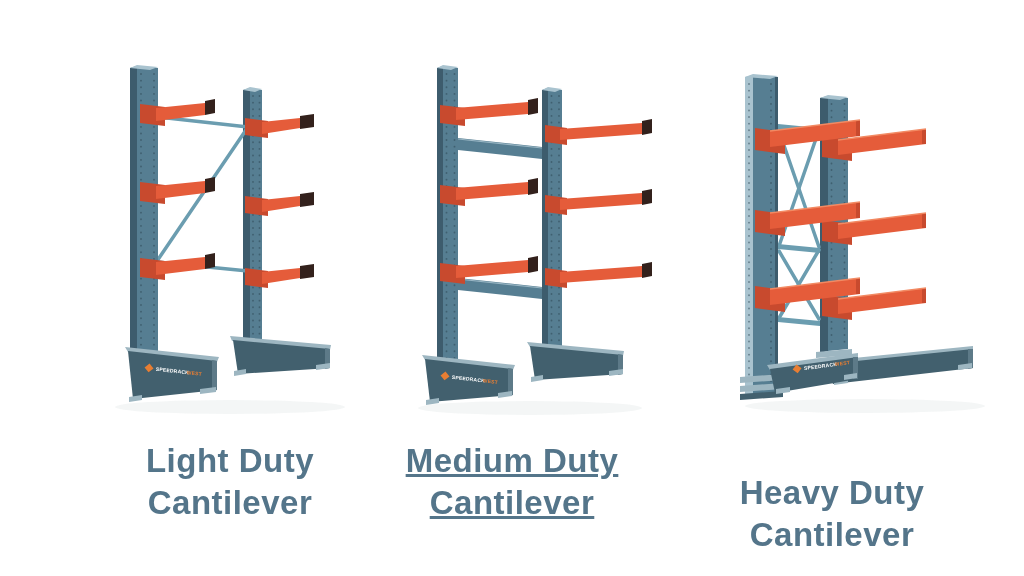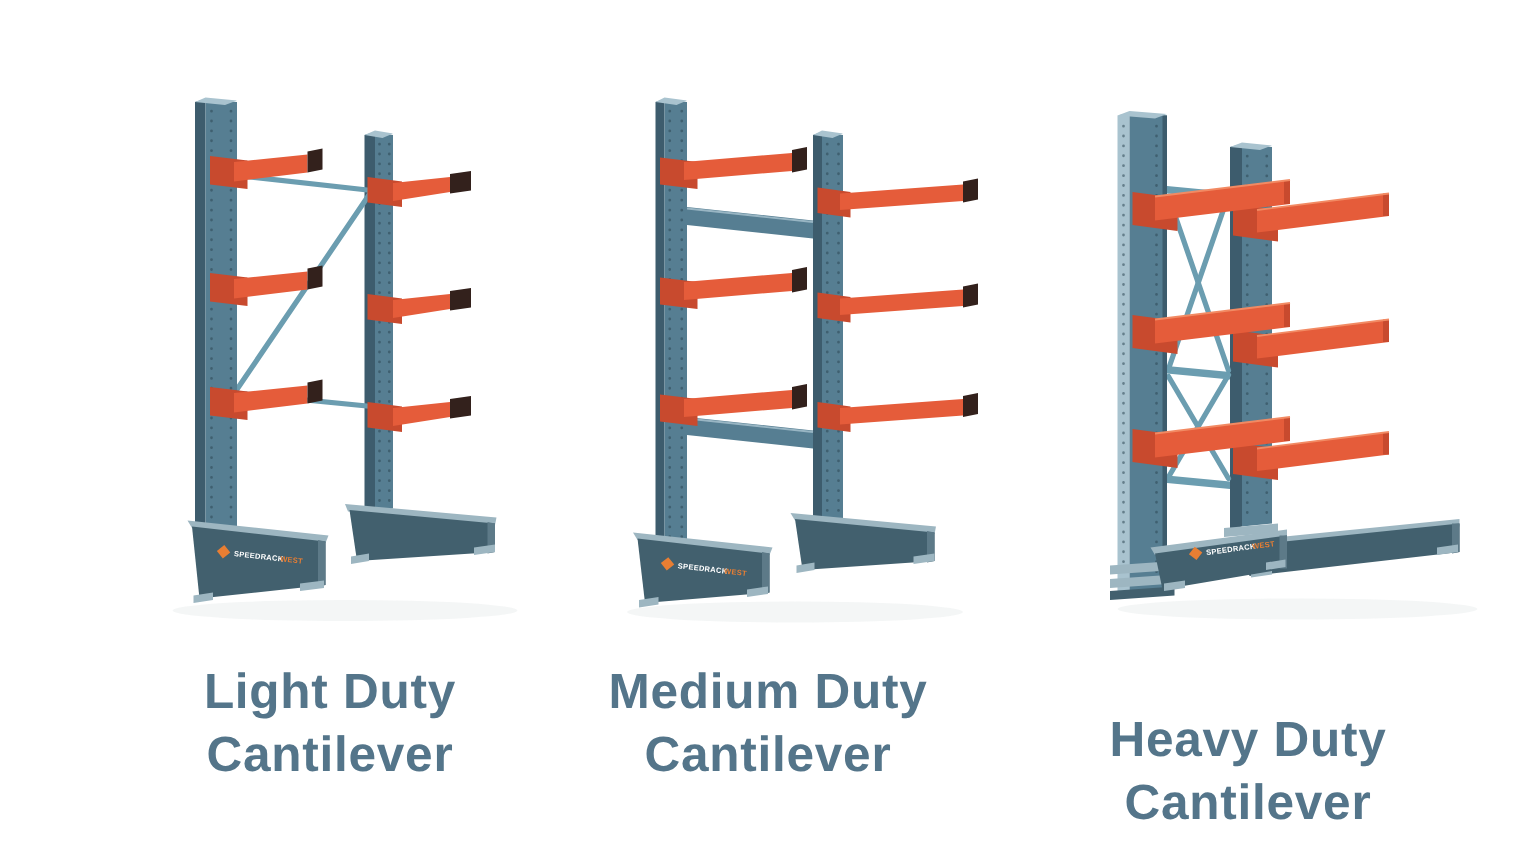--- a/index.html
+++ b/index.html
@@ -45,22 +45,22 @@
   .holes{stroke:var(--hole);stroke-width:1.8;stroke-linecap:round;stroke-dasharray:0.1 6.5;fill:none;opacity:.55;}
   .shadow{fill:#2e4754;opacity:.05;}
   .logoA{fill:var(--logo-accent);}
   .logoT{fill:#ffffff;font-size:5px;font-weight:bold;font-family:"Liberation Sans",sans-serif;letter-spacing:.2px;}
   .logoTA{fill:var(--logo-accent);}
   .caption{
     position:absolute;top:440px;width:300px;text-align:center;
     font-weight:bold;font-size:33px;line-height:42px;
     color:var(--label-text);letter-spacing:.5px;
   }
-  #caption-light{left:70px;}
-  #caption-medium{left:362px;}
+  #caption-light{left:80px;}
+  #caption-medium{left:362px;text-decoration:underline;}
   #caption-heavy{left:682px;margin-top:32px;}
 </style>
 </head>
 <body>
 
 <svg id="rack-light" class="rack-svg" width="250" height="400" viewBox="0 0 250 400">
   <ellipse class="shadow" cx="130" cy="387" rx="115" ry="7"></ellipse>
 
   <g>
     <polygon class="upS" points="143,70 150,68 150,321 143,323"></polygon>

